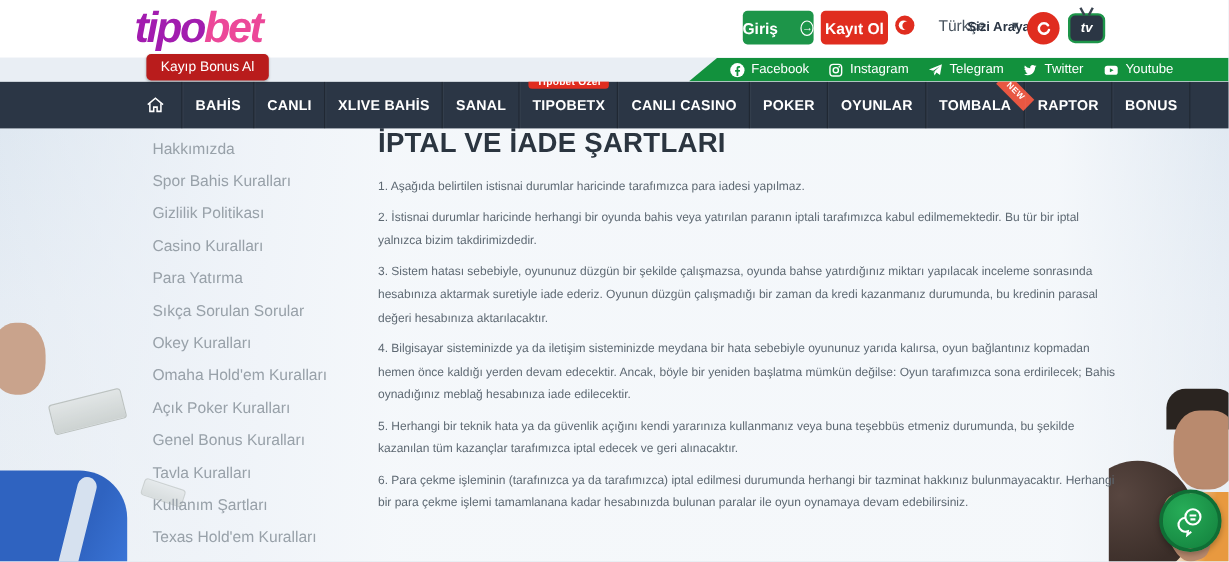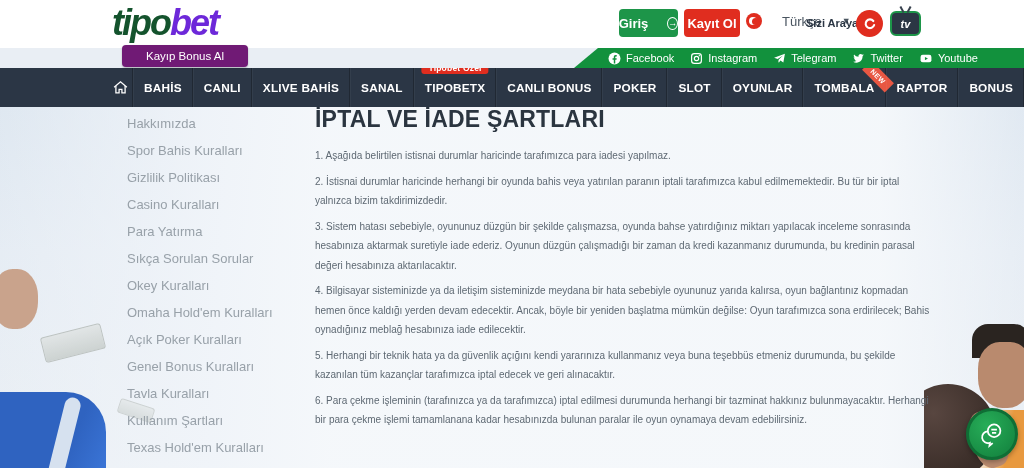--- a/index.html
+++ b/index.html
@@ -3,43 +3,43 @@
 <meta charset="utf-8">
 <style>
   * { box-sizing: border-box; margin: 0; padding: 0; }
   html,body { width:1024px; height:468px; overflow:hidden; }
   body { font-family:"Liberation Sans", sans-serif; background:#e9eef4; }
   .page { position:relative; width:1024px; height:468px; overflow:hidden; background:#e3eaf2; }
 
   
   .header { position:absolute; top:0; left:0; width:1024px; height:48px; background:#ffffff; z-index:30; }
   .logo { position:absolute; left:112px; top:2px; font-size:36px; font-weight:bold; font-style:italic; letter-spacing:-2px; }
-  .logo .p1 { color:#14532d; }
-  .logo .p2 { color:#6d28d9; }
+  .logo .p1 { color:#a21caf; }
+  .logo .p2 { color:#ec4899; }
   .btn { position:absolute; top:9px; height:28px; border:none; border-radius:4px; color:#fff; font-weight:bold; font-size:13px; font-family:inherit; display:flex; align-items:center; justify-content:center; gap:5px; cursor:pointer; }
   .btn-login { left:619px; width:59px; background:#1d9549;gap:19px; }
   .circle-arrow { display:inline-block; width:13px; height:13px; border:1px solid #fff; border-radius:50%; font-size:9px; line-height:11px; text-align:center; font-style:normal; }
   .btn-register { left:684px; width:56px; background:#e02d1f; }
   .lang { position:absolute; left:746px; top:13px; display:flex; align-items:center; gap:20px; font-size:13px; color:#4a5560; cursor:pointer; }
   .flag { position:relative; width:16px; height:16px; border-radius:50%; background:#e02d1f; overflow:hidden; }
   .flag::after { content:""; position:absolute; left:3px; top:4px; width:8px; height:8px; background:#fff; border-radius:50%; }
   .flag::before { content:""; position:absolute; left:6px; top:4.5px; width:7px; height:7px; background:#e02d1f; border-radius:50%; z-index:1; }
   .caret { font-size:9px; color:#4a5560; }
   .callme-label { position:absolute; left:806px; top:17px; font-size:11px; font-weight:bold; color:#2b3644; }
   .call-icon { position:absolute; left:856px; top:10px; width:27px; height:27px; border-radius:50%; background:#e02d1f; display:flex; align-items:center; justify-content:center; cursor:pointer; }
   .tv-icon { position:absolute; left:890px; top:11px; width:31px; height:25px; background:#2b3644; border:2px solid #1d9549; border-radius:6px; color:#fff; font-size:11px; font-weight:bold; font-style:italic; display:flex; align-items:center; justify-content:center; cursor:pointer; }
   .tv-icon::before { content:""; position:absolute; top:-7px; left:9px; width:2px; height:7px; background:#39434f; transform:rotate(-28deg); }
   .tv-icon::after { content:""; position:absolute; top:-7px; right:9px; width:2px; height:7px; background:#39434f; transform:rotate(28deg); }
 
   
   .subbar { position:absolute; top:48px; left:0; width:1024px; height:20px; background:#e9eef4; z-index:28; }
   .subbar-green { position:absolute; top:0; left:574px; width:450px; height:20px; background:#12913d; clip-path:polygon(24px 0, 100% 0, 100% 100%, 0 100%); display:flex; align-items:center; padding-left:34px; gap:16px; }
   .social-item { display:flex; align-items:center; gap:5px; color:#fff; font-size:11px; cursor:pointer; }
   .social-item svg { display:block; }
-  .bonus-btn { position:absolute; left:122px; top:45px; height:22px; padding:0 24px; background:#701a75; border:none; border-radius:4px; color:#fff; font-size:11.5px; font-family:inherit; line-height:22px; cursor:pointer; z-index:32; box-shadow:0 1px 2px rgba(0,0,0,.25); }
+  .bonus-btn { position:absolute; left:122px; top:45px; height:22px; padding:0 12px; background:#b91c1c; border:none; border-radius:4px; color:#fff; font-size:11.5px; font-family:inherit; line-height:22px; cursor:pointer; z-index:32; box-shadow:0 1px 2px rgba(0,0,0,.25); }
 
   
   .nav { position:absolute; top:68px; left:0; width:1024px; height:39px; background:#2b3645; display:flex; align-items:stretch; padding-left:108px; z-index:26; }
   .nav-home { width:44px; display:flex; align-items:center; justify-content:center; cursor:pointer; border-right:1px solid rgba(0,0,0,.25); }
   .nav-item { position:relative; display:flex; align-items:center; padding:0 10px; color:#fff; font-weight:bold; font-size:11.8px; letter-spacing:.2px; white-space:nowrap; cursor:pointer; border-right:1px solid rgba(0,0,0,.25); border-left:1px solid rgba(255,255,255,.04); overflow:visible; }
   .nav-badge { position:absolute; top:-7px; left:50%; transform:translateX(-50%); background:#e02d1f; color:#fff; font-size:8.5px; font-weight:bold; padding:1.5px 7px; border-radius:3px; white-space:nowrap; z-index:34; }
   .nav-ribbon { position:absolute; top:2px; right:-9px; width:32px; height:13px; background:#e85742; color:#fff; font-size:7px; font-weight:bold; text-align:center; line-height:13px; transform:rotate(45deg); letter-spacing:.5px; }
 
   
   .main { position:absolute; top:107px; left:0; width:1024px; height:361px; background:
@@ -166,27 +166,24 @@
         <span>XLIVE BAHİS</span>
       </div>
     <div class="nav-item">
         <span>SANAL</span>
       </div>
     <div class="nav-item">
       <span class="nav-badge">Tipobet Özel</span>
       <span>TIPOBETX</span>
     </div>
     <div class="nav-item">
-        <span>CANLI BONUS</span>
+        <span>CANLI CASINO</span>
       </div>
     <div class="nav-item">
         <span>POKER</span>
-      </div>
-    <div class="nav-item">
-        <span>SLOT</span>
       </div>
     <div class="nav-item">
         <span>OYUNLAR</span>
       </div>
     <div class="nav-item">
       <span class="nav-ribbon">NEW</span>
       <span>TOMBALA</span>
     </div>
     <div class="nav-item">
         <span>RAPTOR</span>

